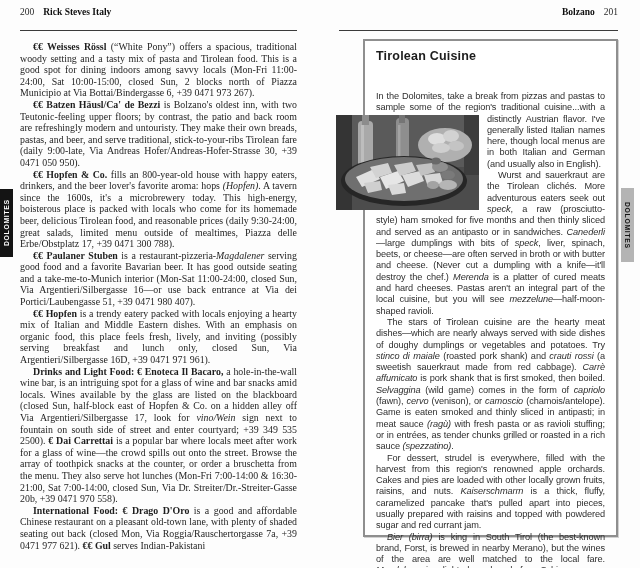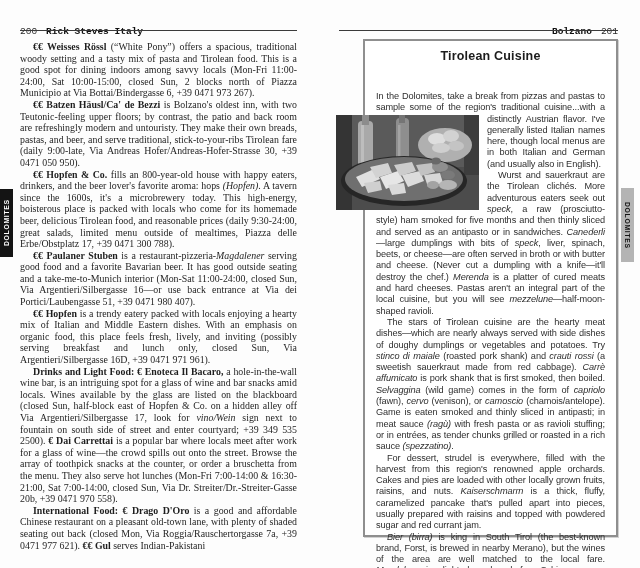--- a/index.html
+++ b/index.html
@@ -2,21 +2,21 @@
 <html lang="en" style="--left_tab_bg: #141414; --left_tab_text: #ffffff; --right_tab_bg: #b4b4b4; --right_tab_text: #141414; --box_border: #8f8f8f;"><head>
 <meta charset="utf-8">
 <style>
   html,body{margin:0;padding:0;background:#e8e8e8;}
   #root{
     position:relative;width:640px;height:568px;background:#fdfdfd;
     overflow:hidden;font-family:"Liberation Serif",serif;color:#1e1e1e;
   }
   
   .pg-header{
-    position:absolute;top:26px;font-family:Liberation Mono, monospace;
+    position:absolute;top:7px;font-family:Liberation Serif, serif;
     font-size:9.5px;color:#161616;white-space:nowrap;
   }
   .hdr-left{left:20px;}
   .hdr-right{right:22px;text-align:right;}
   .pagenum{font-weight:400;color:#2a2a2a;}
   .booktitle{font-weight:700;color:#0f0f0f;}
   .hdr-left .booktitle{margin-left:9px;}
   .hdr-right .pagenum{margin-left:9px;margin-top:14px;}
   .rule{position:absolute;height:1px;background:#3b3b3b;}
   .rule-left{left:20px;top:30px;width:277px;}
@@ -29,21 +29,21 @@
   }
   .body-left p{margin:0;text-indent:13px;}
   .body-left p.noindent{text-indent:0;}
   
   .sidebar-box{
     position:absolute;left:363px;top:39px;width:255px;height:498px;
     box-sizing:border-box;border:2px solid var(--box_border,#8f8f8f);
     background:#fff;padding:0 11px;box-shadow:1px 1px 0 #d2d2d2;
   }
   .sidebar-title{
-    text-align:center;font-family:"Liberation Sans",sans-serif;
+    text-align:left;font-family:"Liberation Sans",sans-serif;
     font-weight:700;font-size:12.5px;letter-spacing:.2px;color:#1c1c1c;
     margin:8px 0 5px;
   }
   .sidebar-body{
     font-family:"Liberation Sans",sans-serif;font-size:9.2px;
     line-height:11.3px;text-align:justify;color:#2e2e2e;
     letter-spacing:-.1px;hyphens:auto;-webkit-hyphens:auto;
   }
   .sidebar-body p{margin:0;text-indent:11px;}
   .sidebar-body p.noindent{text-indent:0;margin-top:28px;}

